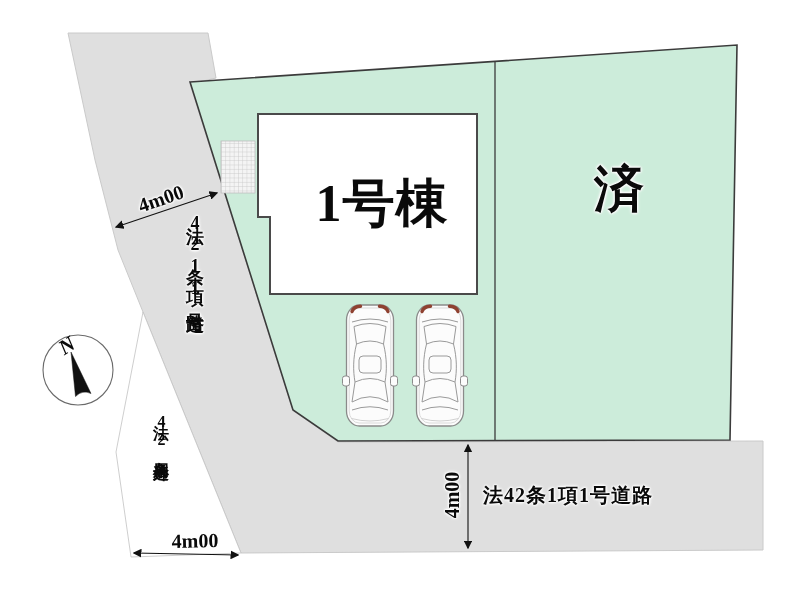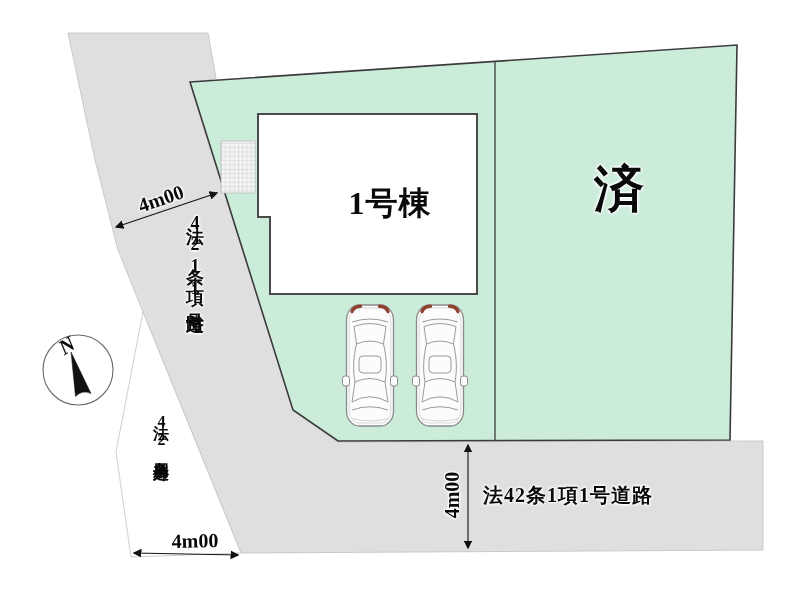--- a/index.html
+++ b/index.html
@@ -3,22 +3,22 @@
 <meta charset="utf-8">
 <style>
   html,body{margin:0;padding:0;background:#fff;}
   #canvas{
     position:relative;width:800px;height:600px;background:#ffffff;overflow:hidden;
     font-family:"Liberation Serif","DejaVu Serif",serif;color:#111;
   }
   #plan-svg{position:absolute;left:0;top:0;}
   .lbl{position:absolute;white-space:nowrap;color:#0a0a0a;
        text-shadow:0 0 2px #fff,0 0 2px #fff,0 0 3px #fff,0 0 3px #fff,0 0 4px #fff;}
-  .lbl-building{left:390px;top:204px;transform:translate(-50%,-50%);
-       font-size:32px;font-weight:700;letter-spacing:1px;}
+  .lbl-building{left:382px;top:204px;transform:translate(-50%,-50%);
+       font-size:52px;font-weight:700;letter-spacing:1px;}
   .lbl-sold{left:619px;top:189px;transform:translate(-50%,-50%);
        font-size:50px;font-weight:700;}
   .lbl-vert{writing-mode:vertical-rl;text-orientation:upright;line-height:1.0;}
   .lbl-road-west{left:195px;top:212px;transform:translateX(-50%);
        font-size:18px;font-weight:600;letter-spacing:1px;}
   .lbl-excluded{left:161px;top:412px;transform:translateX(-50%);
        font-size:16px;font-weight:600;letter-spacing:1px;}
   .lbl-road-south{left:483px;top:495px;transform:translateY(-50%);
        font-size:20px;font-weight:600;letter-spacing:1px;}
   .lbl-dim{font-size:20px;font-weight:600;}

